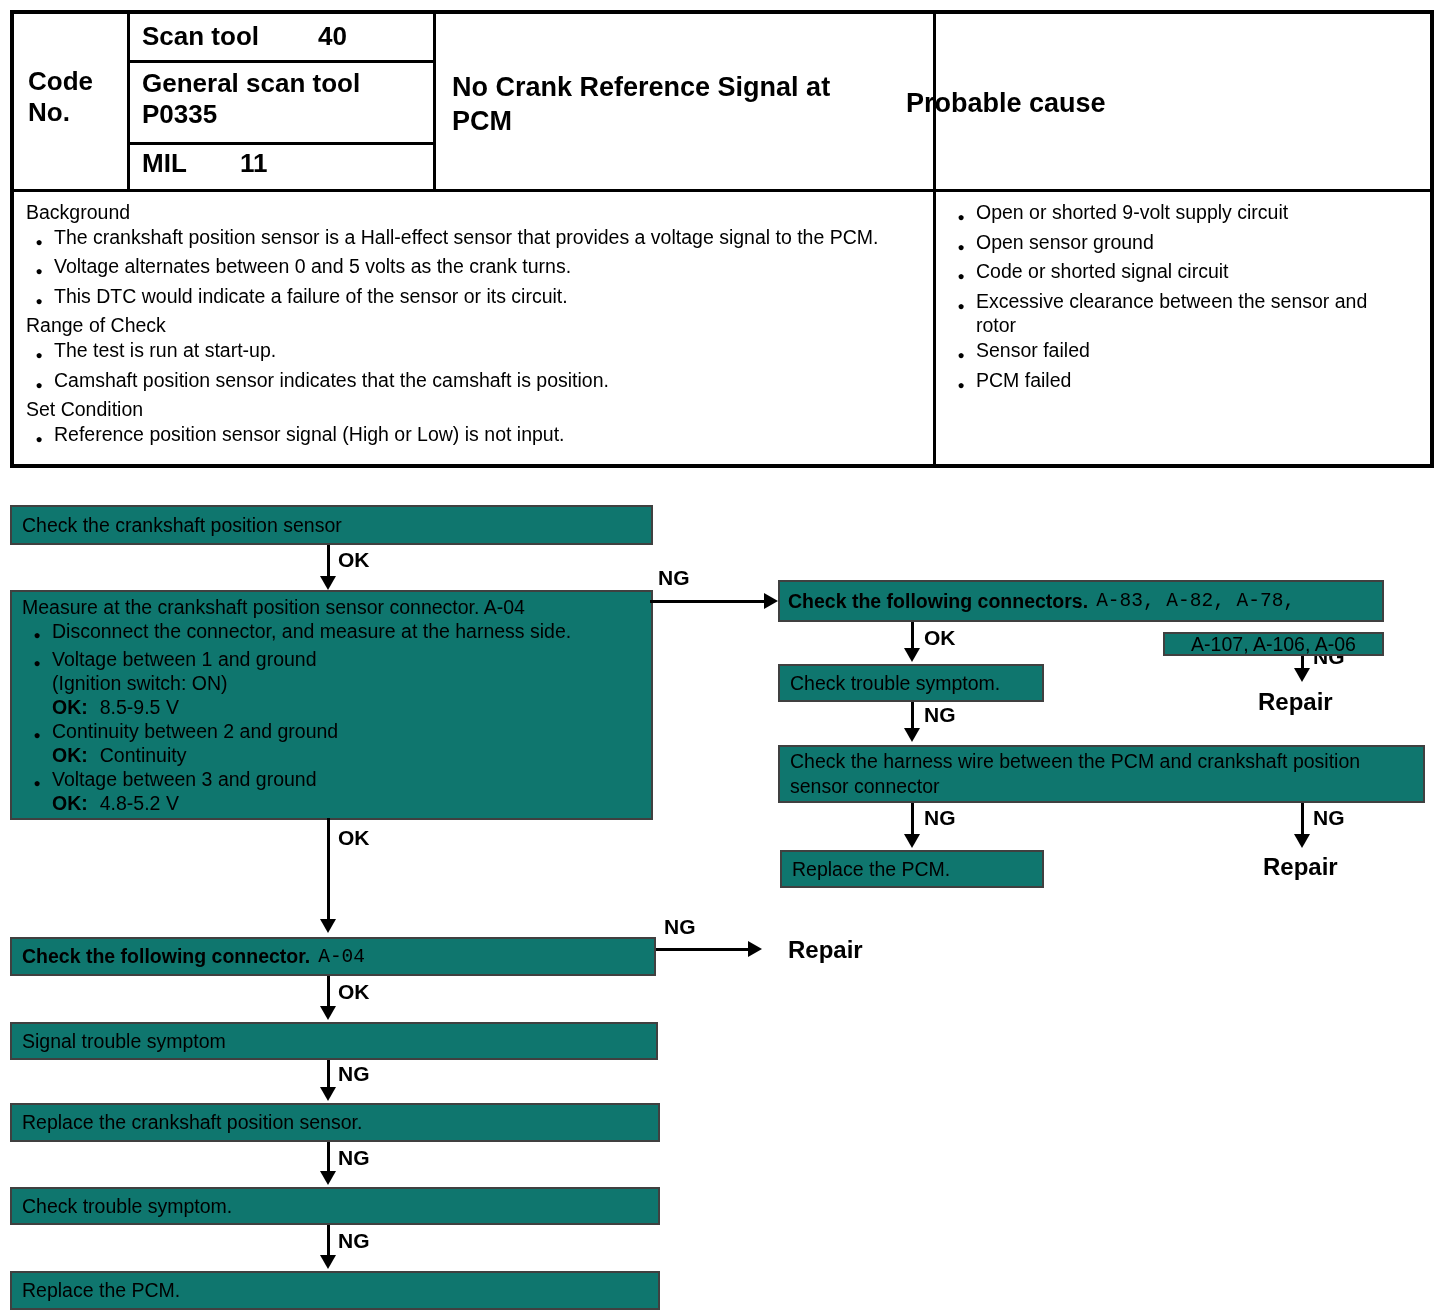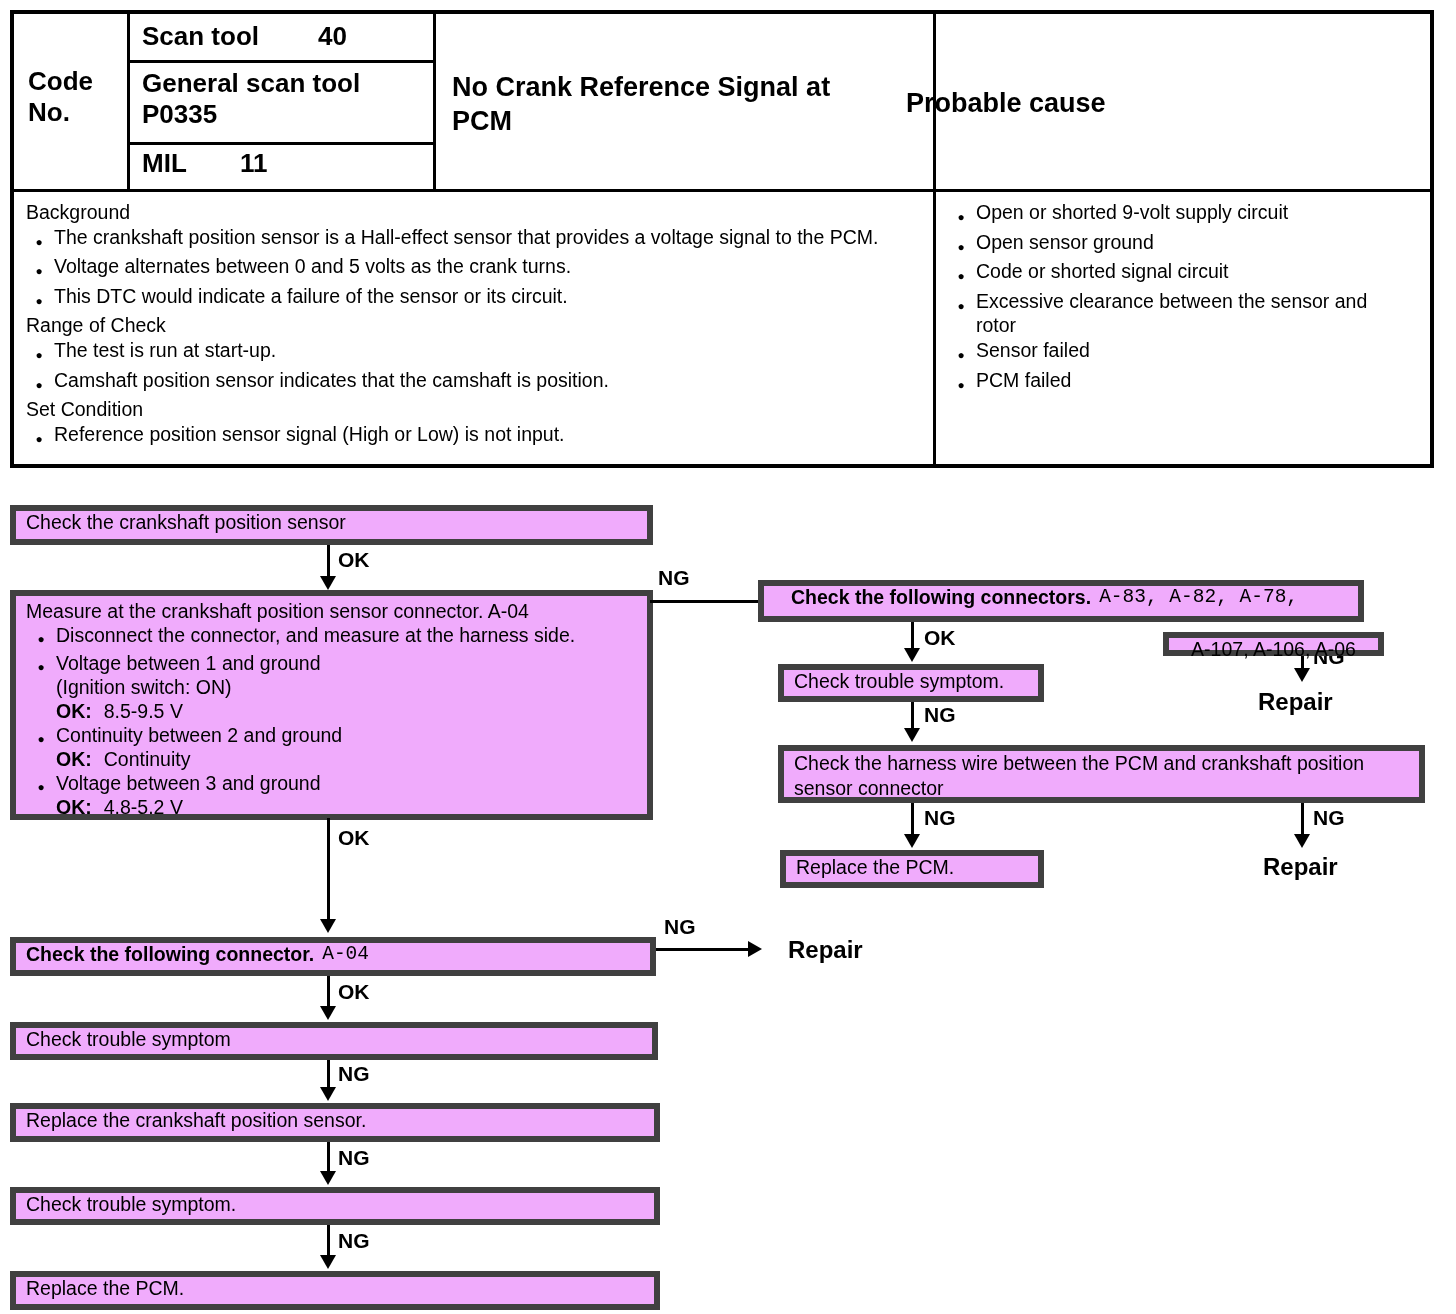--- a/index.html
+++ b/index.html
@@ -13,22 +13,22 @@
   .hdiv{position:absolute;height:3px;background:#000;}
   .cellhead{position:absolute;font-weight:bold;font-size:26px;line-height:31px;letter-spacing:0px;}
   .bigtitle{position:absolute;font-weight:bold;font-size:27px;line-height:34px;}
   
   .bodytxt{position:absolute;font-size:19.5px;line-height:24.6px;}
   .hdg{padding-left:2px;}
   .bi{display:flex;}
   .blt{width:30px;flex:0 0 30px;font-size:12px;padding-top:5px;text-align:center;}
   .btx{flex:0 1 auto;}
   
-  .fc-box{position:absolute;background:#f0abfc;border:6px solid #404040;box-sizing:border-box;
-          font-size:19.5px;display:flex;padding:0 10px;}
+  .fc-box{position:absolute;background:#0f766e;border:2px solid #404040;box-sizing:border-box;
+          font-size:19.5px;display:flex;align-items:center;padding:0 10px;}
   .fc-multi{display:block;padding-top:3px;line-height:24px;}
   .b{font-weight:bold;}
   .gap{margin-left:8px;font-family:Liberation Mono, monospace;}
   .vl{position:absolute;width:3px;background:#000;}
   .hl{position:absolute;height:3px;background:#000;}
   .ah-d{position:absolute;width:0;height:0;border-left:8px solid transparent;border-right:8px solid transparent;border-top:14px solid #000;}
   .ah-r{position:absolute;width:0;height:0;border-top:8px solid transparent;border-bottom:8px solid transparent;border-left:14px solid #000;}
   .albl{position:absolute;font-weight:bold;font-size:21px;}
   .repair{position:absolute;font-weight:bold;font-size:24px;}
   .mb{display:flex;}
@@ -169,21 +169,21 @@
         <div>Voltage between 3 and ground</div>
         <div><span class="b">OK:</span><span class="okv">4.8-5.2 V</span></div>
       </div>
     </div>
   </div>
 
   <div class="albl" style="left:658px;top:566px">NG</div>
   <div class="hl" style="left:650px;top:600px;width:116px"></div>
   <div class="ah-r" style="left:764px;top:593px"></div>
 
-  <div class="fc-box" style="left:758px;top:580px;width:606px;height:42px;padding-left:27px">
+  <div class="fc-box" style="left:778px;top:580px;width:606px;height:42px;padding-left:8px">
     <span class="b">Check the following connectors.</span>
     <span class="gap">A-83, A-82, A-78,</span>
   </div>
   <div class="fc-box" style="left:1163px;top:632px;width:221px;height:24px;z-index:3;justify-content:center;padding:0">
     <span>A-107, A-106, A-06</span>
   </div>
 
   <div class="vl" style="left:911px;top:622px;height:26px"></div>
   <div class="ah-d" style="left:904px;top:648px"></div>
   <div class="albl" style="left:924px;top:626px">OK</div>
@@ -230,21 +230,21 @@
   <div class="albl" style="left:664px;top:915px">NG</div>
   <div class="hl" style="left:656px;top:948px;width:94px"></div>
   <div class="ah-r" style="left:748px;top:941px"></div>
   <div class="repair" style="left:788px;top:936px">Repair</div>
 
   <div class="vl" style="left:327px;top:976px;height:30px"></div>
   <div class="ah-d" style="left:320px;top:1006px"></div>
   <div class="albl" style="left:338px;top:980px">OK</div>
 
   <div class="fc-box" style="left:10px;top:1022px;width:648px;height:38px">
-    <span>Check trouble symptom</span>
+    <span>Signal trouble symptom</span>
   </div>
 
   <div class="vl" style="left:327px;top:1060px;height:27px"></div>
   <div class="ah-d" style="left:320px;top:1087px"></div>
   <div class="albl" style="left:338px;top:1062px">NG</div>
 
   <div class="fc-box" style="left:10px;top:1103px;width:650px;height:39px">
     <span>Replace the crankshaft position sensor.</span>
   </div>
 

